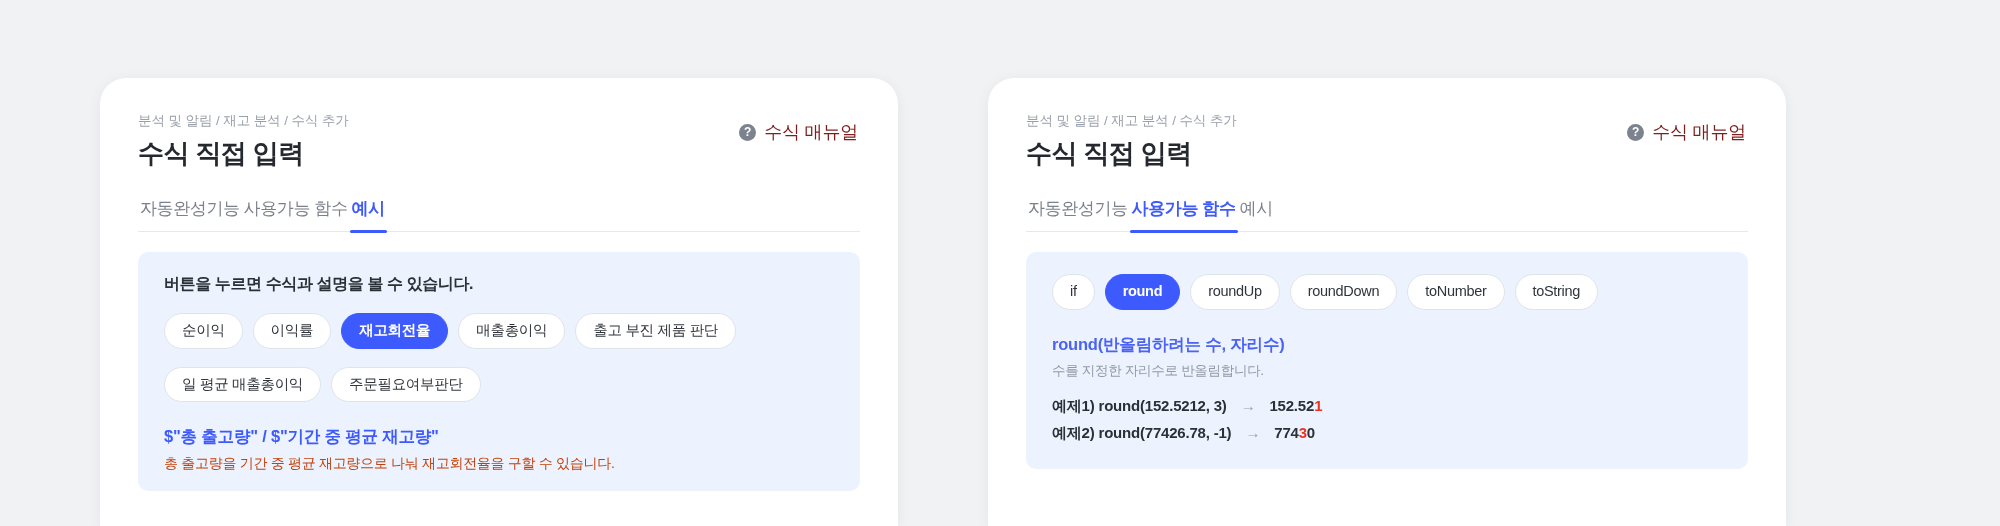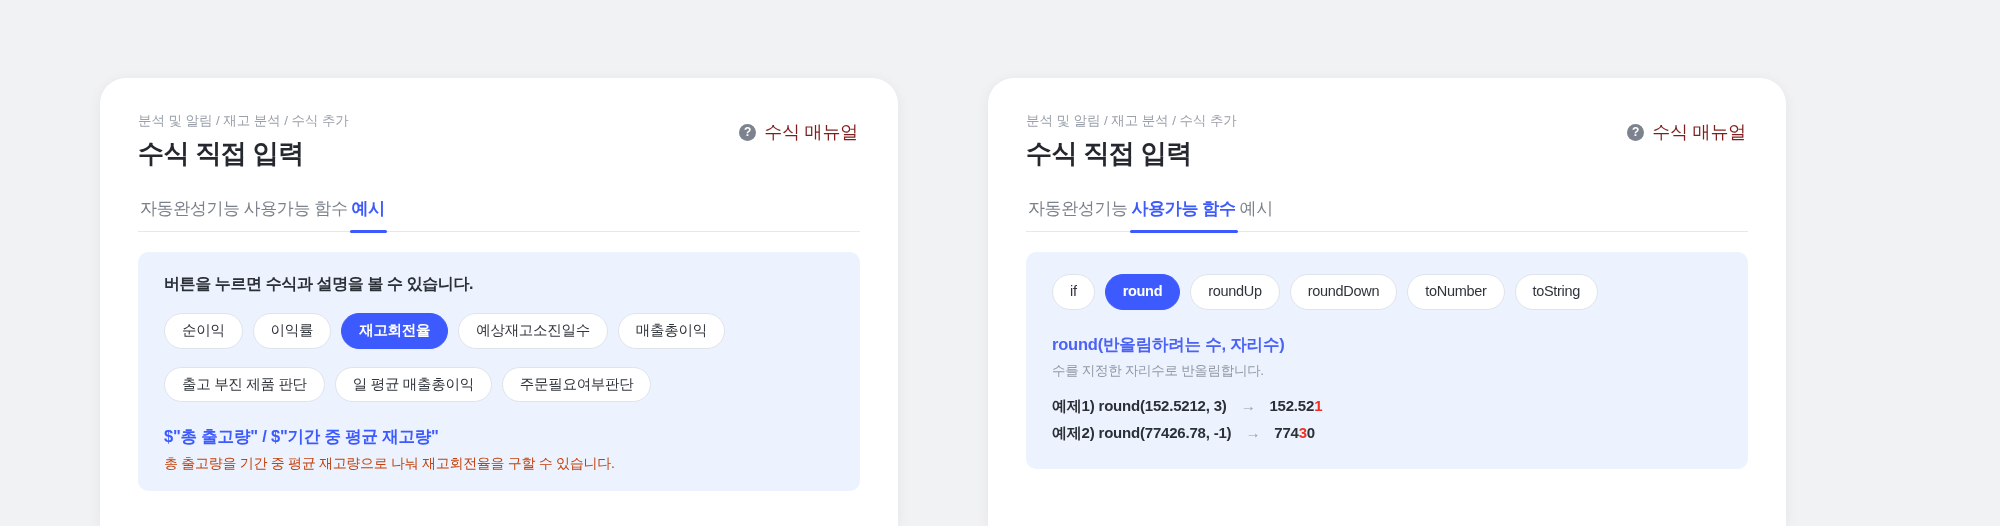--- a/index.html
+++ b/index.html
@@ -217,21 +217,20 @@
       <button class="tab active">예시</button>
     </div>
 
     <div class="panel">
       <div class="panel-heading">버튼을 누르면 수식과 설명을 볼 수 있습니다.</div>
 
       <div class="chips">
         <button class="chip">순이익</button>
         <button class="chip">이익률</button>
         <button class="chip active">재고회전율</button>
-        <button class="chip">예상재고소진일수</button>
         <button class="chip">매출총이익</button>
         <button class="chip">출고 부진 제품 판단</button>
         <button class="chip">일 평균 매출총이익</button>
         <button class="chip">주문필요여부판단</button>
       </div>
 
       <div class="detail">
         <div class="formula">$"총 출고량" / $"기간 중 평균 재고량"</div>
         <div class="formula-desc">총 출고량을 기간 중 평균 재고량으로 나눠 재고회전율을 구할 수 있습니다.</div>
       </div>

